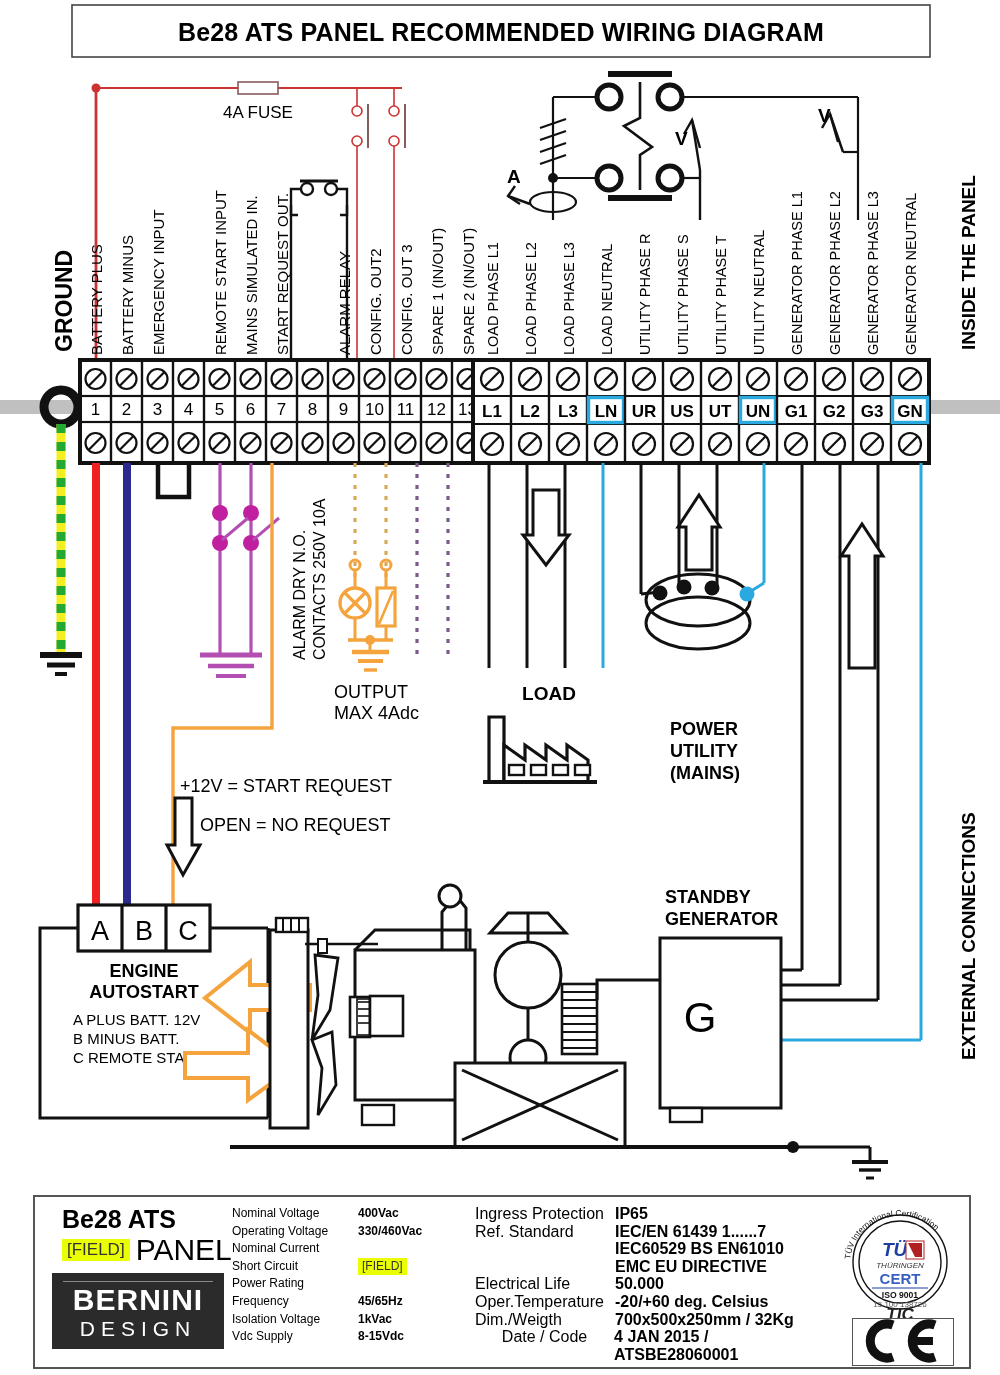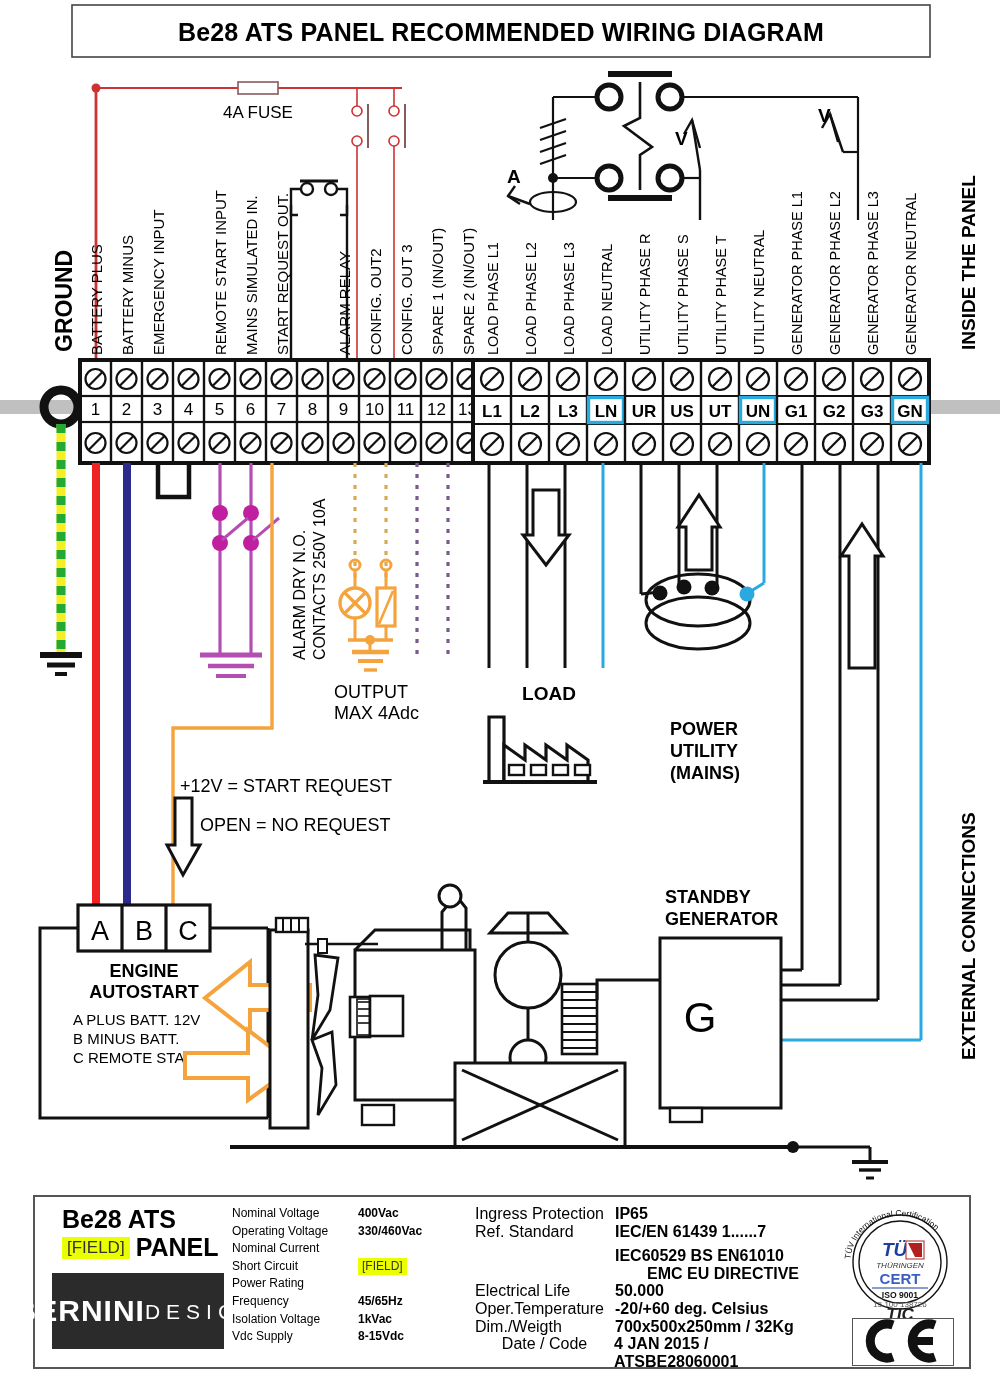--- a/index.html
+++ b/index.html
@@ -705,26 +705,26 @@
   <g id="gFooter"></g>
 
 </svg>
 
 <div id="overlay" style="position:absolute;left:0;top:0;width:1000px;height:1375px;pointer-events:none;">
 
   <div style="position:absolute;left:62px;top:1206px;width:215px;">
     <div style="font-size:25px;font-weight:bold;line-height:1.05;">Be28 ATS</div>
     <div style="display:flex;align-items:center;gap:6px;margin-top:1px;">
       <span style="background:#eaff00;font-size:17px;padding:1px 5px;color:#333;">[FIELD]</span>
-      <span style="font-size:25px;font-weight:bold;">PANEL</span>
+      <span style="font-size:30px;font-weight:normal;">PANEL</span>
     </div>
   </div>
 
   <div style="position:absolute;left:52px;top:1273px;width:172px;height:76px;background:#2b2b2b;
-              display:flex;flex-direction:row;justify-content:center;align-items:center;">
+              display:flex;flex-direction:column;justify-content:center;align-items:center;">
     <div style="width:150px;height:1px;background:#888;margin-bottom:3px;"></div>
     <div style="color:#fff;font-size:30px;font-weight:bold;letter-spacing:1px;line-height:1;">BERNINI</div>
     <div style="color:#fff;font-size:21px;letter-spacing:6px;line-height:1.2;margin-top:1px;">DESIGN</div>
   </div>
 
   <div id="specsLeft" style="position:absolute;left:232px;top:1205px;width:220px;font-size:12px;line-height:17.6px;">
         <div style="display: flex;">
           <span style="width: 126px;">Nominal Voltage</span>
           <span style="font-weight: bold;">400Vac</span>
         </div>
@@ -762,25 +762,25 @@
         <div style="display: flex;">
           <span style="width: 140px;">Ingress Protection</span>
           <span style="font-weight: bold;">IP65</span>
         </div>
         <div style="display: flex;">
           <span style="width: 140px;">Ref. Standard</span>
           <span style="font-weight: bold;">IEC/EN 61439 1......7</span>
         </div>
         <div style="display: flex;">
           <span style="width: 140px;"></span>
-          <span style="font-weight: bold; margin-top: 7px;">IEC60529 BS EN61010</span>
+          <span style="font-weight: bold;">IEC60529 BS EN61010</span>
         </div>
         <div style="display: flex;">
           <span style="width: 140px;"></span>
-          <span style="font-weight: bold; margin-left: 32px;">EMC EU DIRECTIVE</span>
+          <span style="font-weight: bold;">EMC EU DIRECTIVE</span>
         </div>
         <div style="display: flex;">
           <span style="width: 140px;">Electrical Life</span>
           <span style="font-weight: bold;">50.000</span>
         </div>
         <div style="display: flex;">
           <span style="width: 140px;">Oper.Temperature</span>
           <span style="font-weight: bold;">-20/+60 deg. Celsius</span>
         </div>
         <div style="display: flex;">

